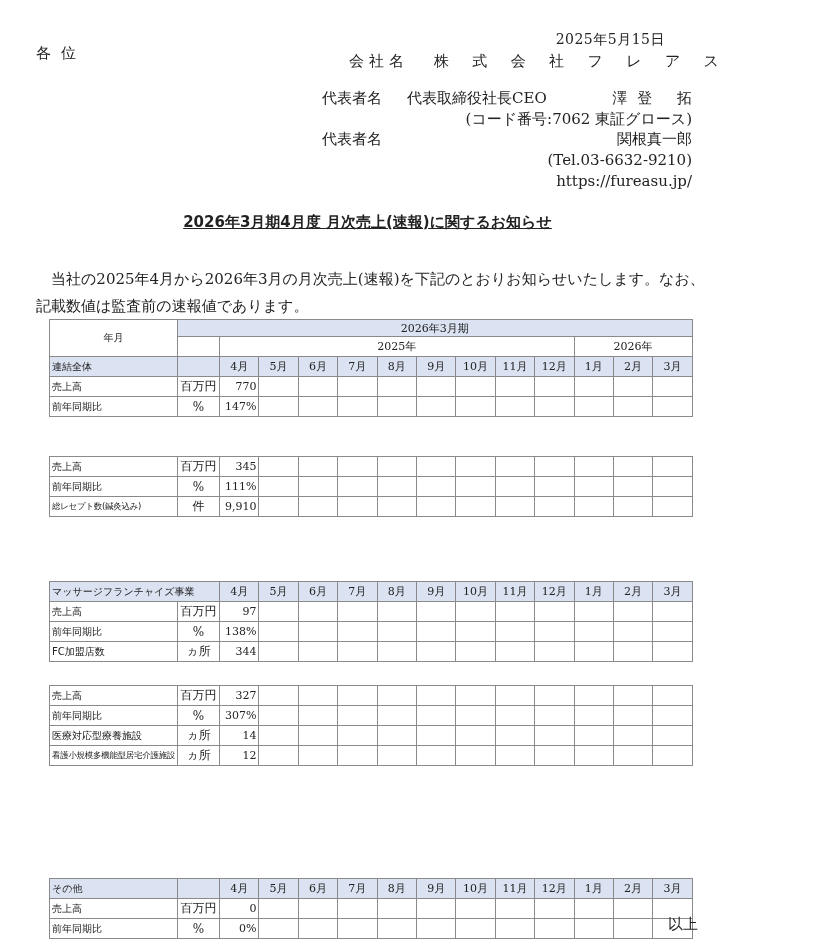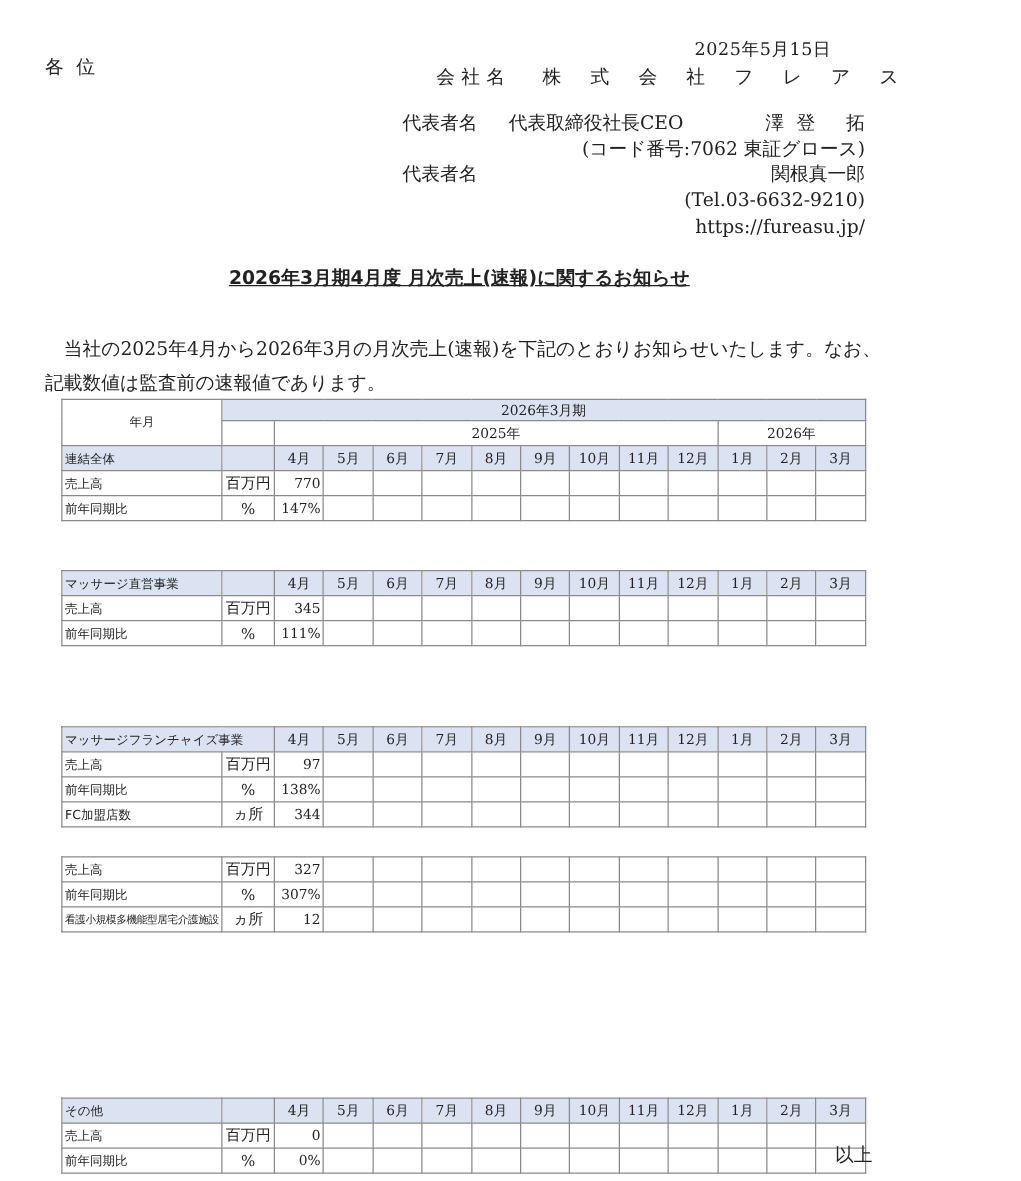--- a/index.html
+++ b/index.html
@@ -158,56 +158,56 @@
         <col style="width:39.4px">
         <col style="width:39.4px">
         <col style="width:39.4px">
         <col style="width:39.4px">
         <col style="width:39.4px">
         <col style="width:39.4px">
         <col style="width:39.4px">
         <col style="width:39.4px">
       </colgroup>
       <tbody>
-        <tr class="hd">
-          <td colspan="1" class="lbl">マッサージ直営事業</td>
-          <td></td>
-          <td class="c">4月</td>
-          <td class="c">5月</td>
-          <td class="c">6月</td>
-          <td class="c">7月</td>
-          <td class="c">8月</td>
-          <td class="c">9月</td>
-          <td class="c">10月</td>
-          <td class="c">11月</td>
-          <td class="c">12月</td>
-          <td class="c">1月</td>
-          <td class="c">2月</td>
-          <td class="c">3月</td>
-        </tr>
         <tr>
           <td class="lbl">売上高</td>
           <td class="unit">百万円</td>
           <td class="r">345</td>
           <td class="r"></td>
           <td class="r"></td>
           <td class="r"></td>
           <td class="r"></td>
           <td class="r"></td>
           <td class="r"></td>
           <td class="r"></td>
           <td class="r"></td>
           <td class="r"></td>
           <td class="r"></td>
           <td class="r"></td>
         </tr>
         <tr>
           <td class="lbl">前年同期比</td>
           <td class="unit">%</td>
           <td class="r">111%</td>
+          <td class="r"></td>
+          <td class="r"></td>
+          <td class="r"></td>
+          <td class="r"></td>
+          <td class="r"></td>
+          <td class="r"></td>
+          <td class="r"></td>
+          <td class="r"></td>
+          <td class="r"></td>
+          <td class="r"></td>
+          <td class="r"></td>
+        </tr>
+        <tr>
+          <td class="lbl sm">総レセプト数(鍼灸込み)</td>
+          <td class="unit">件</td>
+          <td class="r">9,910</td>
           <td class="r"></td>
           <td class="r"></td>
           <td class="r"></td>
           <td class="r"></td>
           <td class="r"></td>
           <td class="r"></td>
           <td class="r"></td>
           <td class="r"></td>
           <td class="r"></td>
           <td class="r"></td>
@@ -329,20 +329,36 @@
           <td class="r"></td>
           <td class="r"></td>
           <td class="r"></td>
           <td class="r"></td>
           <td class="r"></td>
         </tr>
         <tr>
           <td class="lbl">前年同期比</td>
           <td class="unit">%</td>
           <td class="r">307%</td>
+          <td class="r"></td>
+          <td class="r"></td>
+          <td class="r"></td>
+          <td class="r"></td>
+          <td class="r"></td>
+          <td class="r"></td>
+          <td class="r"></td>
+          <td class="r"></td>
+          <td class="r"></td>
+          <td class="r"></td>
+          <td class="r"></td>
+        </tr>
+        <tr>
+          <td class="lbl">医療対応型療養施設</td>
+          <td class="unit">ヵ所</td>
+          <td class="r">14</td>
           <td class="r"></td>
           <td class="r"></td>
           <td class="r"></td>
           <td class="r"></td>
           <td class="r"></td>
           <td class="r"></td>
           <td class="r"></td>
           <td class="r"></td>
           <td class="r"></td>
           <td class="r"></td>

